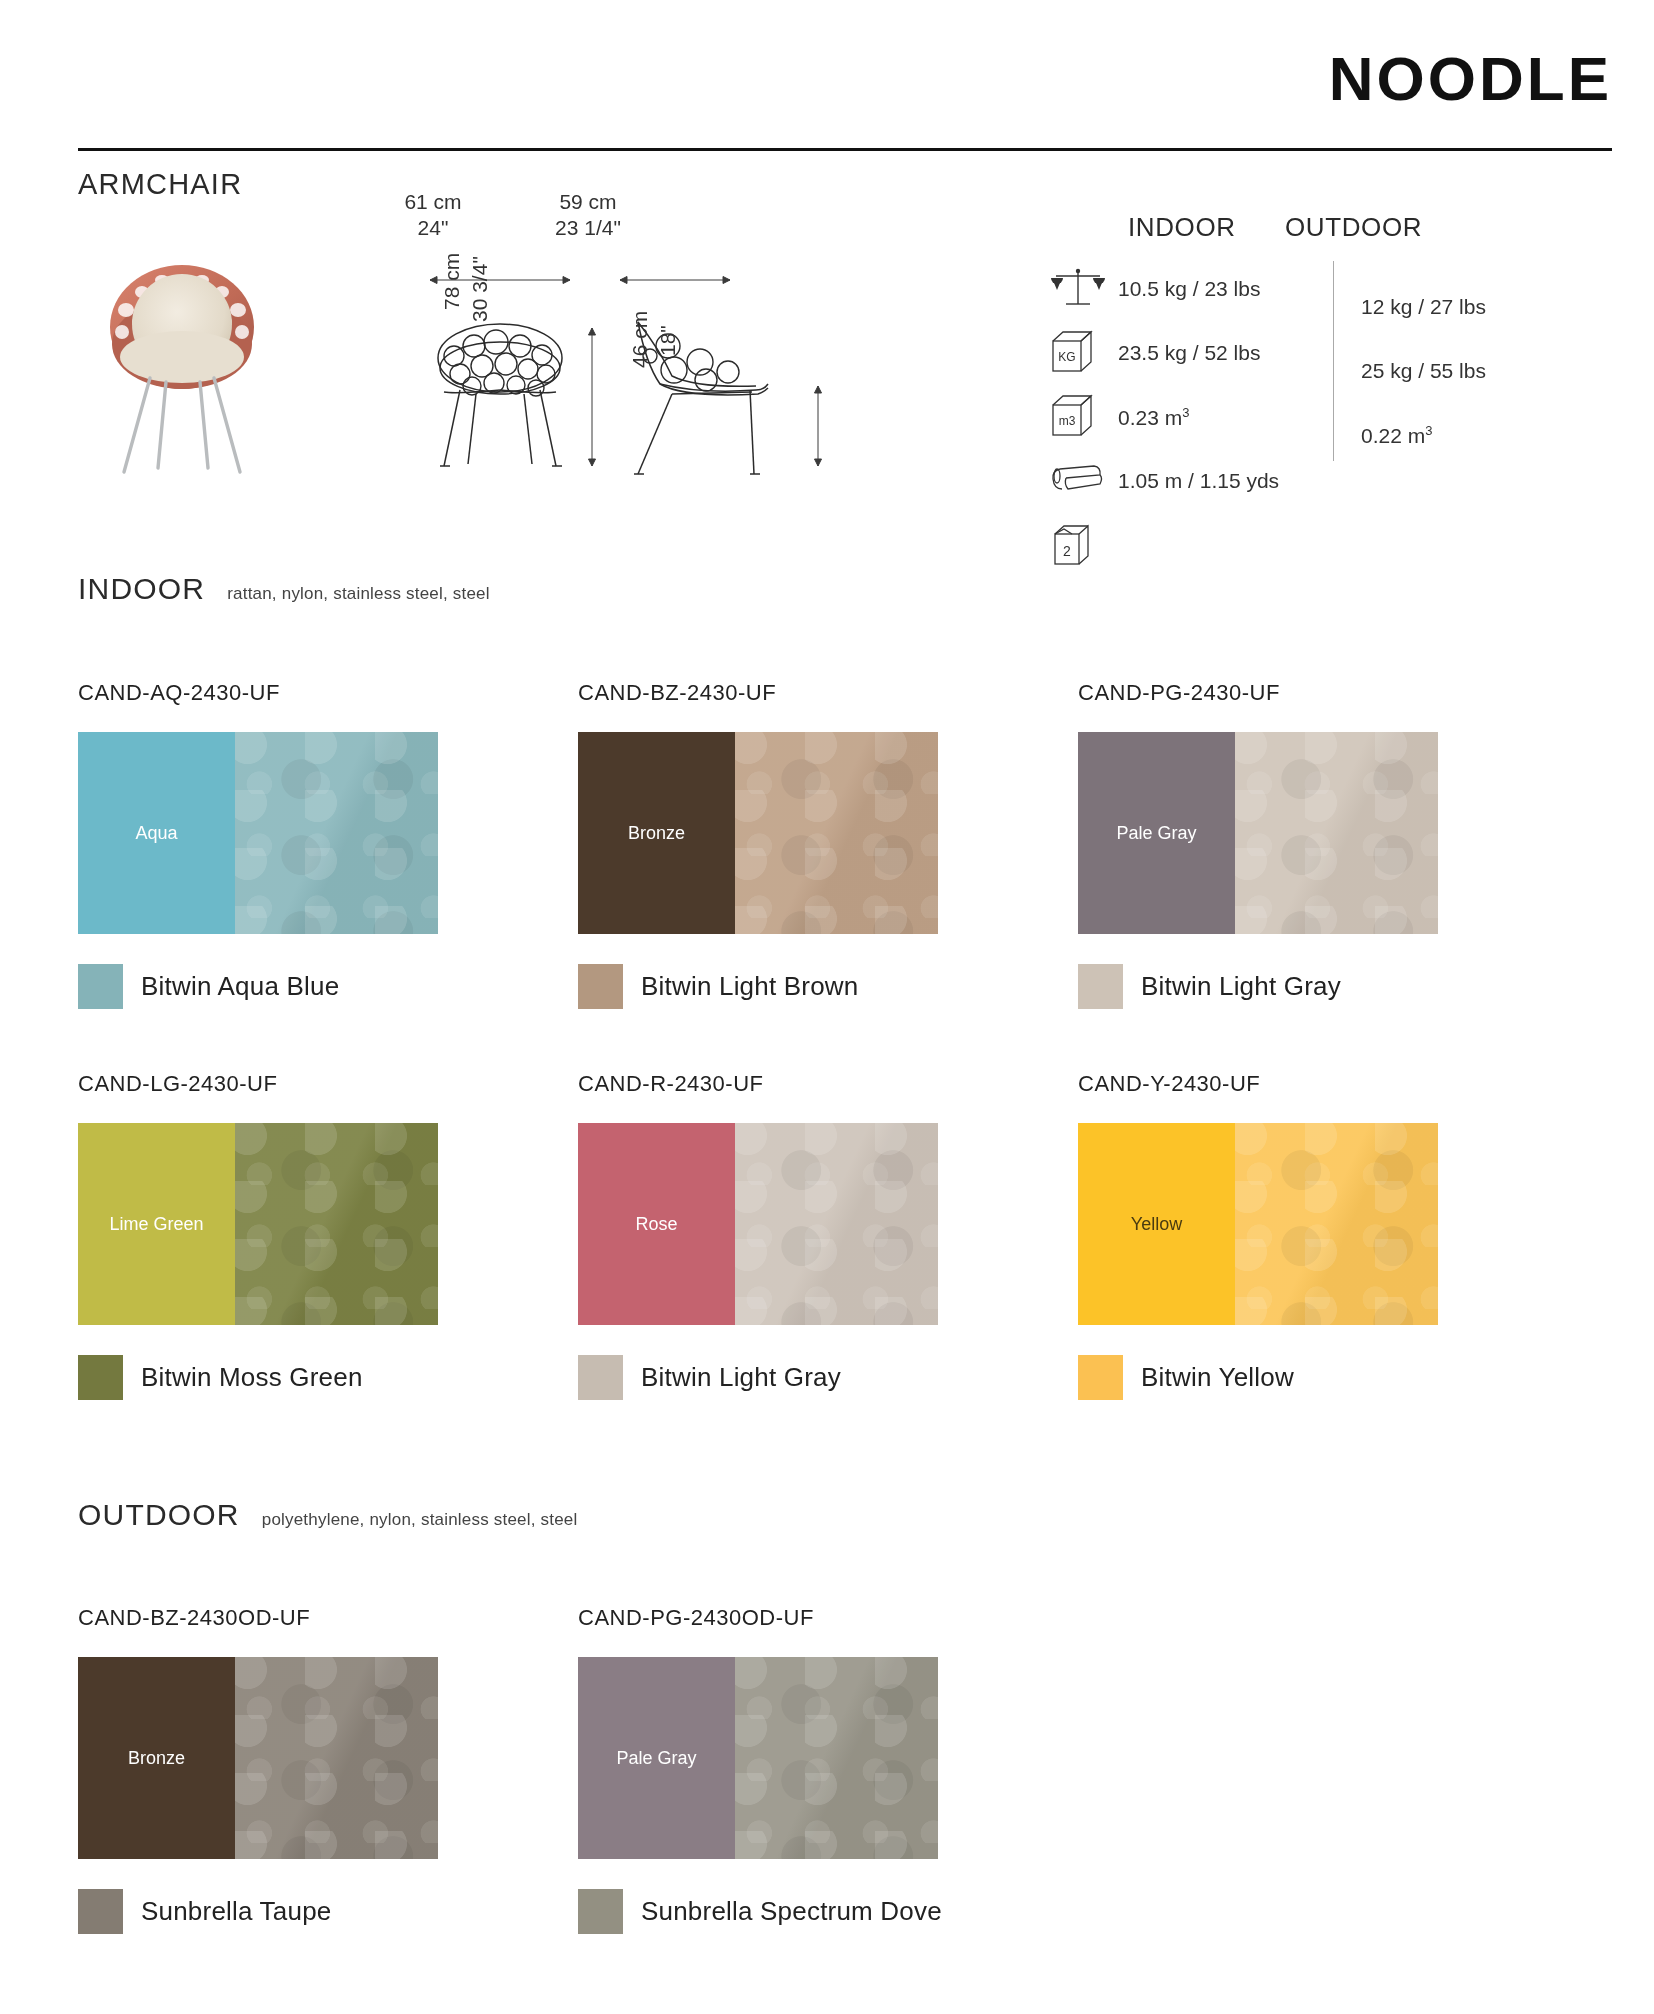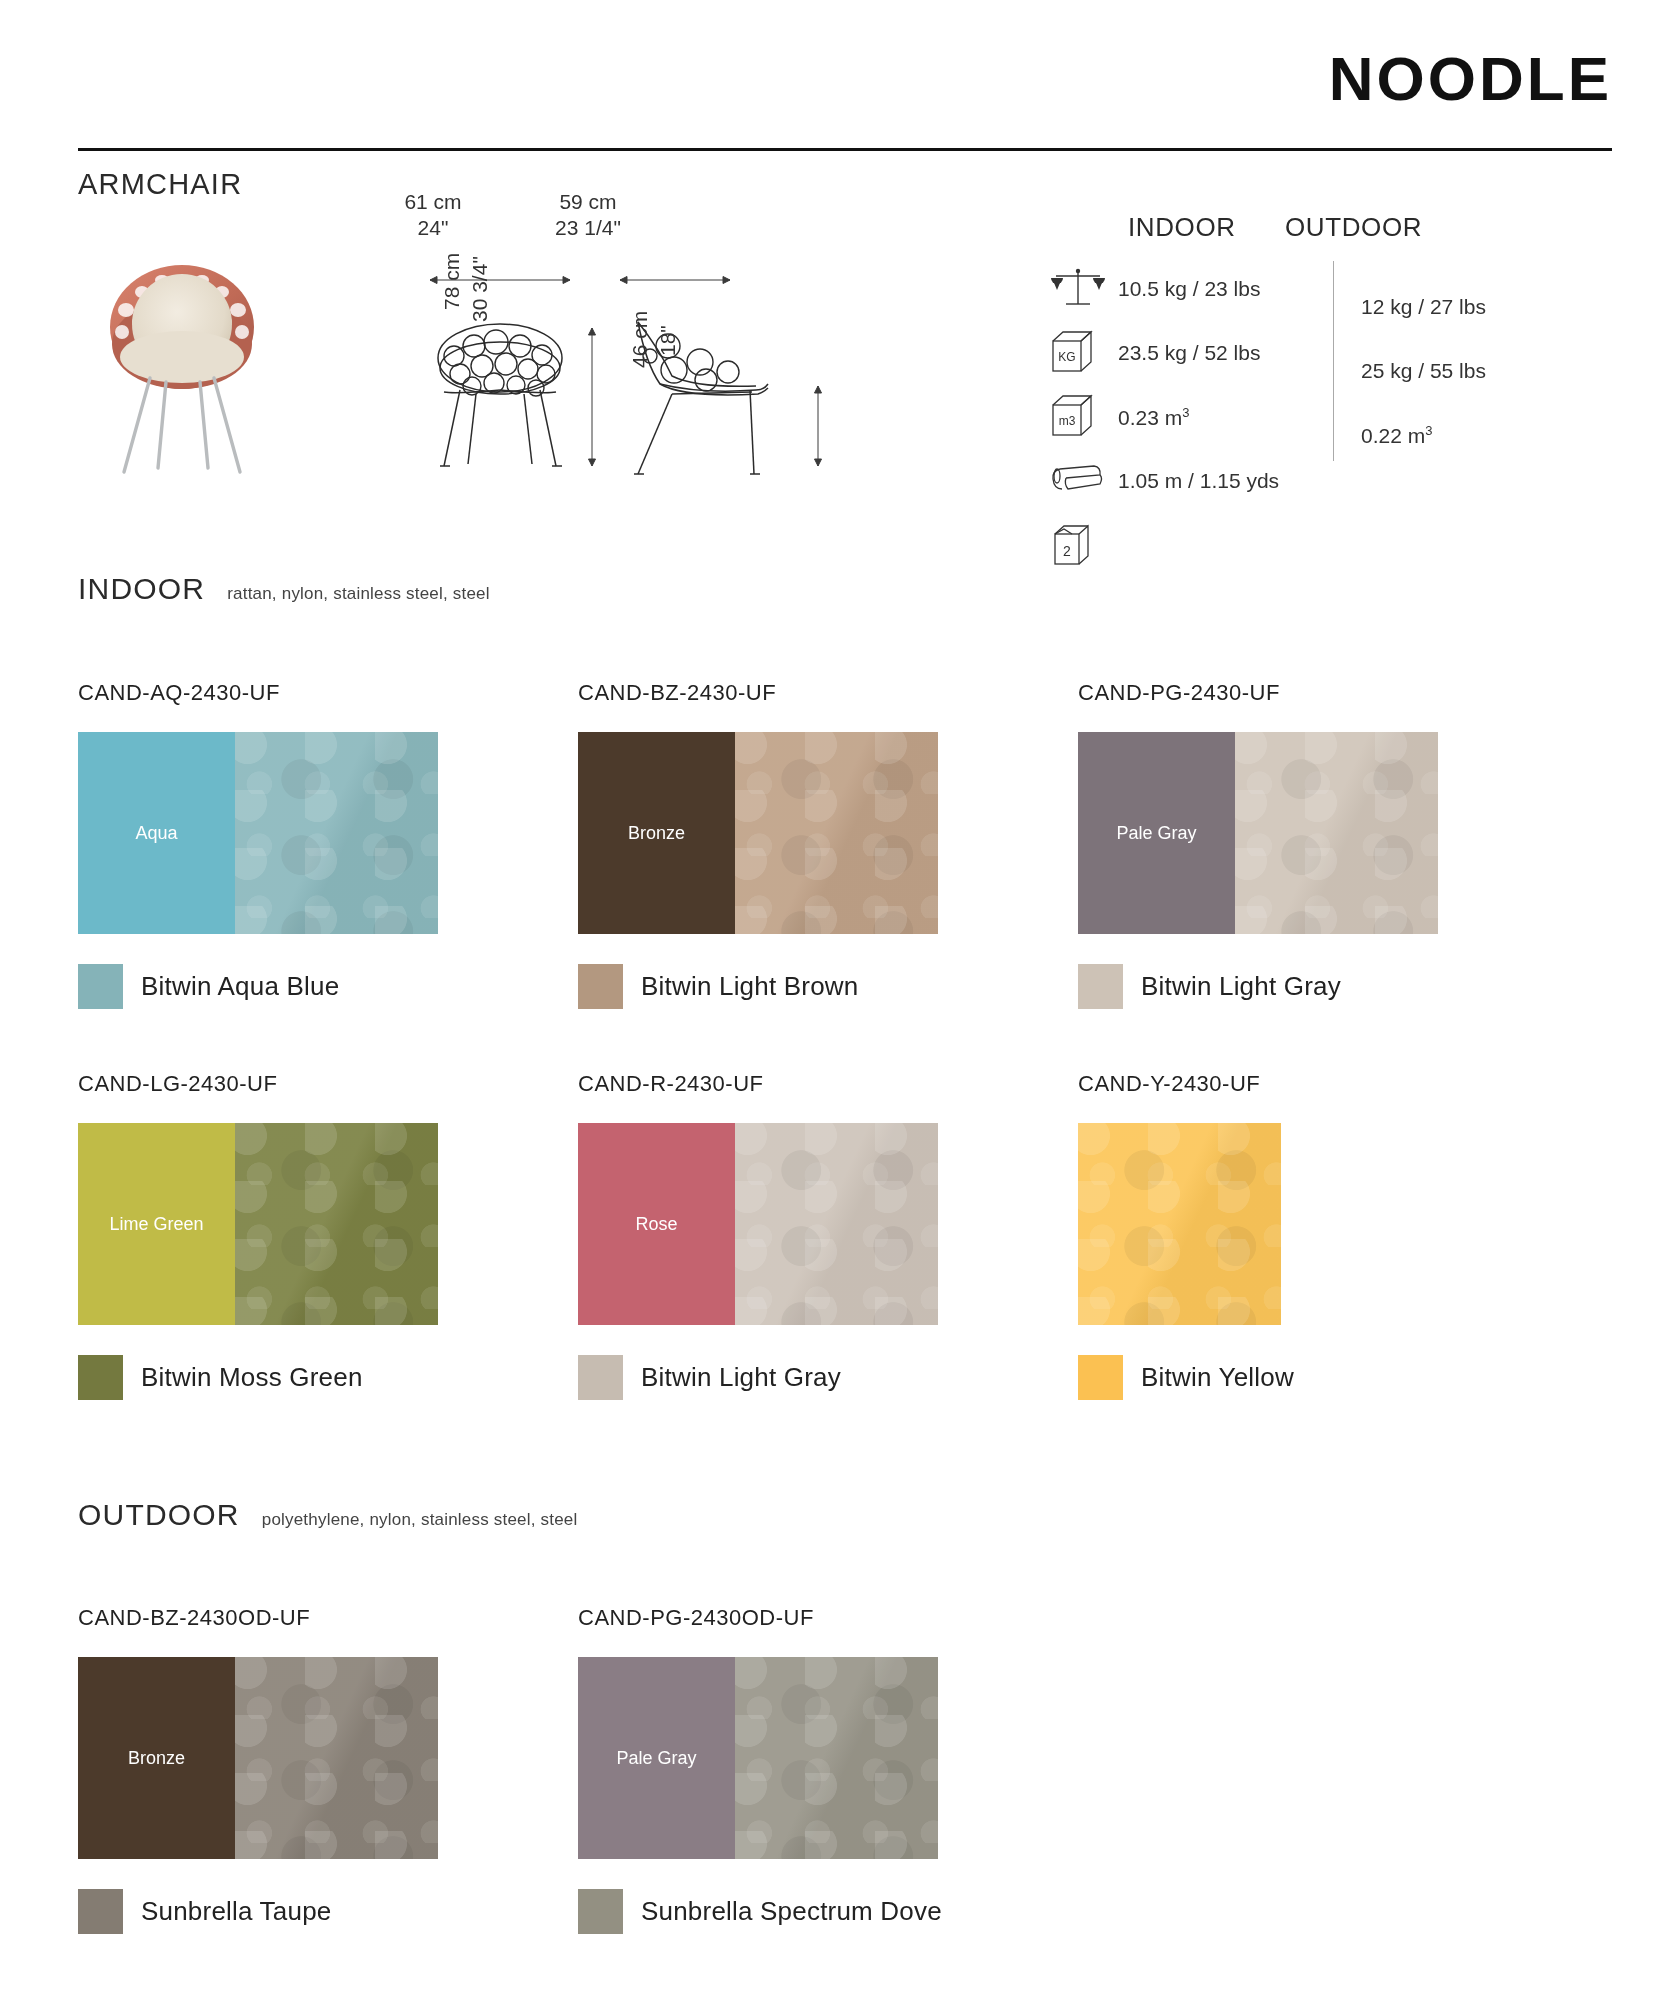--- a/index.html
+++ b/index.html
@@ -405,20 +405,23 @@
         </div>
         <div class="legend">
           <div class="chip" style="background:#c6bcb1;"></div>
           <div class="lbl">Bitwin Light Gray</div>
         </div>
       </div>
 
       <div class="col">
         <div class="sku">CAND-Y-2430-UF</div>
         <div class="pair">
+          <div class="sw-solid" style="background:#fcc328;color:#4a3b10;">
+            <span>Yellow</span>
+          </div>
           <div class="sw-fabric" style="background:#fcc659;"></div>
         </div>
         <div class="legend">
           <div class="chip" style="background:#fbc152;"></div>
           <div class="lbl">Bitwin Yellow</div>
         </div>
       </div>
     </div>
   </div>
 

